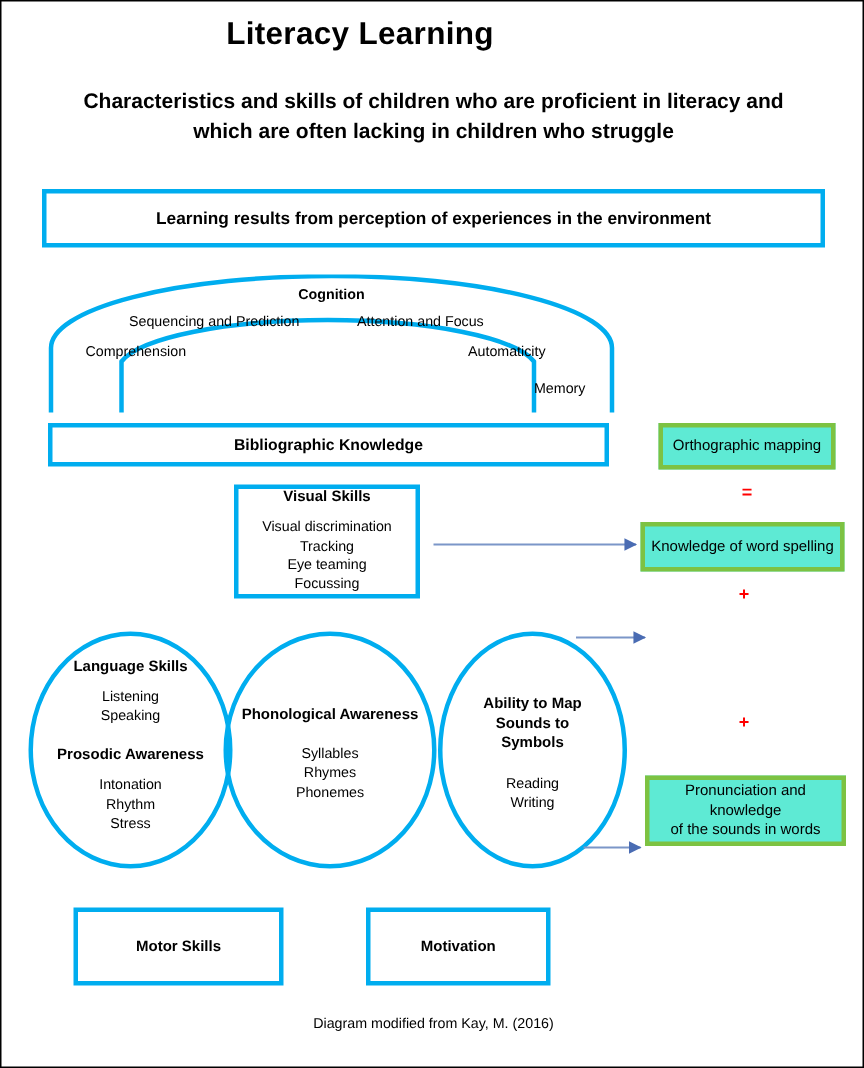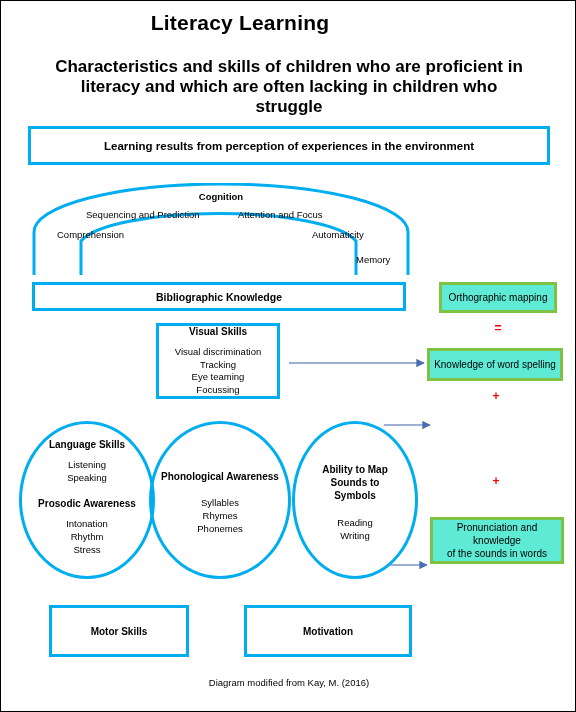--- a/index.html
+++ b/index.html
@@ -32,21 +32,21 @@
     font-size: 21px;
     font-weight: bold;
     letter-spacing: 0.2px;
   }
   .subtitle {
     position: absolute;
     left: 48px;
     top: 56px;
     width: 480px;
     text-align: center;
-    font-size: 17px;
+    font-size: 14px;
     font-weight: bold;
     line-height: 20px;
   }
 
   
   .blue-box {
     position: absolute;
     box-sizing: border-box;
     border: 3px solid #00ADEF;
     background: #ffffff;
@@ -74,21 +74,21 @@
   #banner-box .label { font-size: 11.5px; font-weight: bold; }
 
   #biblio-box { left: 31px; top: 281px; width: 374px; height: 29px; }
   #biblio-box .label { font-size: 10.5px; font-weight: bold; }
 
   #visual-box { left: 155px; top: 322px; width: 124px; height: 76px; }
   #visual-box .head { font-size: 10px; font-weight: bold; margin-bottom: 9px; }
   #visual-box .item { font-size: 9.5px; line-height: 12.5px; }
 
   #motor-box { left: 48px;  top: 604px; width: 140px; height: 52px; }
-  #motion-box { left: 243px; top: 604px; width: 168px; height: 52px; }
+  #motion-box { left: 243px; top: 604px; width: 123px; height: 52px; }
   #motor-box .label, #motion-box .label { font-size: 10px; font-weight: bold; }
 
   #green-ortho  { left: 438px; top: 281px; width: 118px; height: 31px; }
   #green-spell  { left: 426px; top: 347px; width: 136px; height: 33px; }
   #green-wcomp  { left: 432px; top: 408px; width: 122px; height: 31px; }
   #green-pron   { left: 429px; top: 516px; width: 134px; height: 47px; }
 
   
   .op {
     position: absolute;

